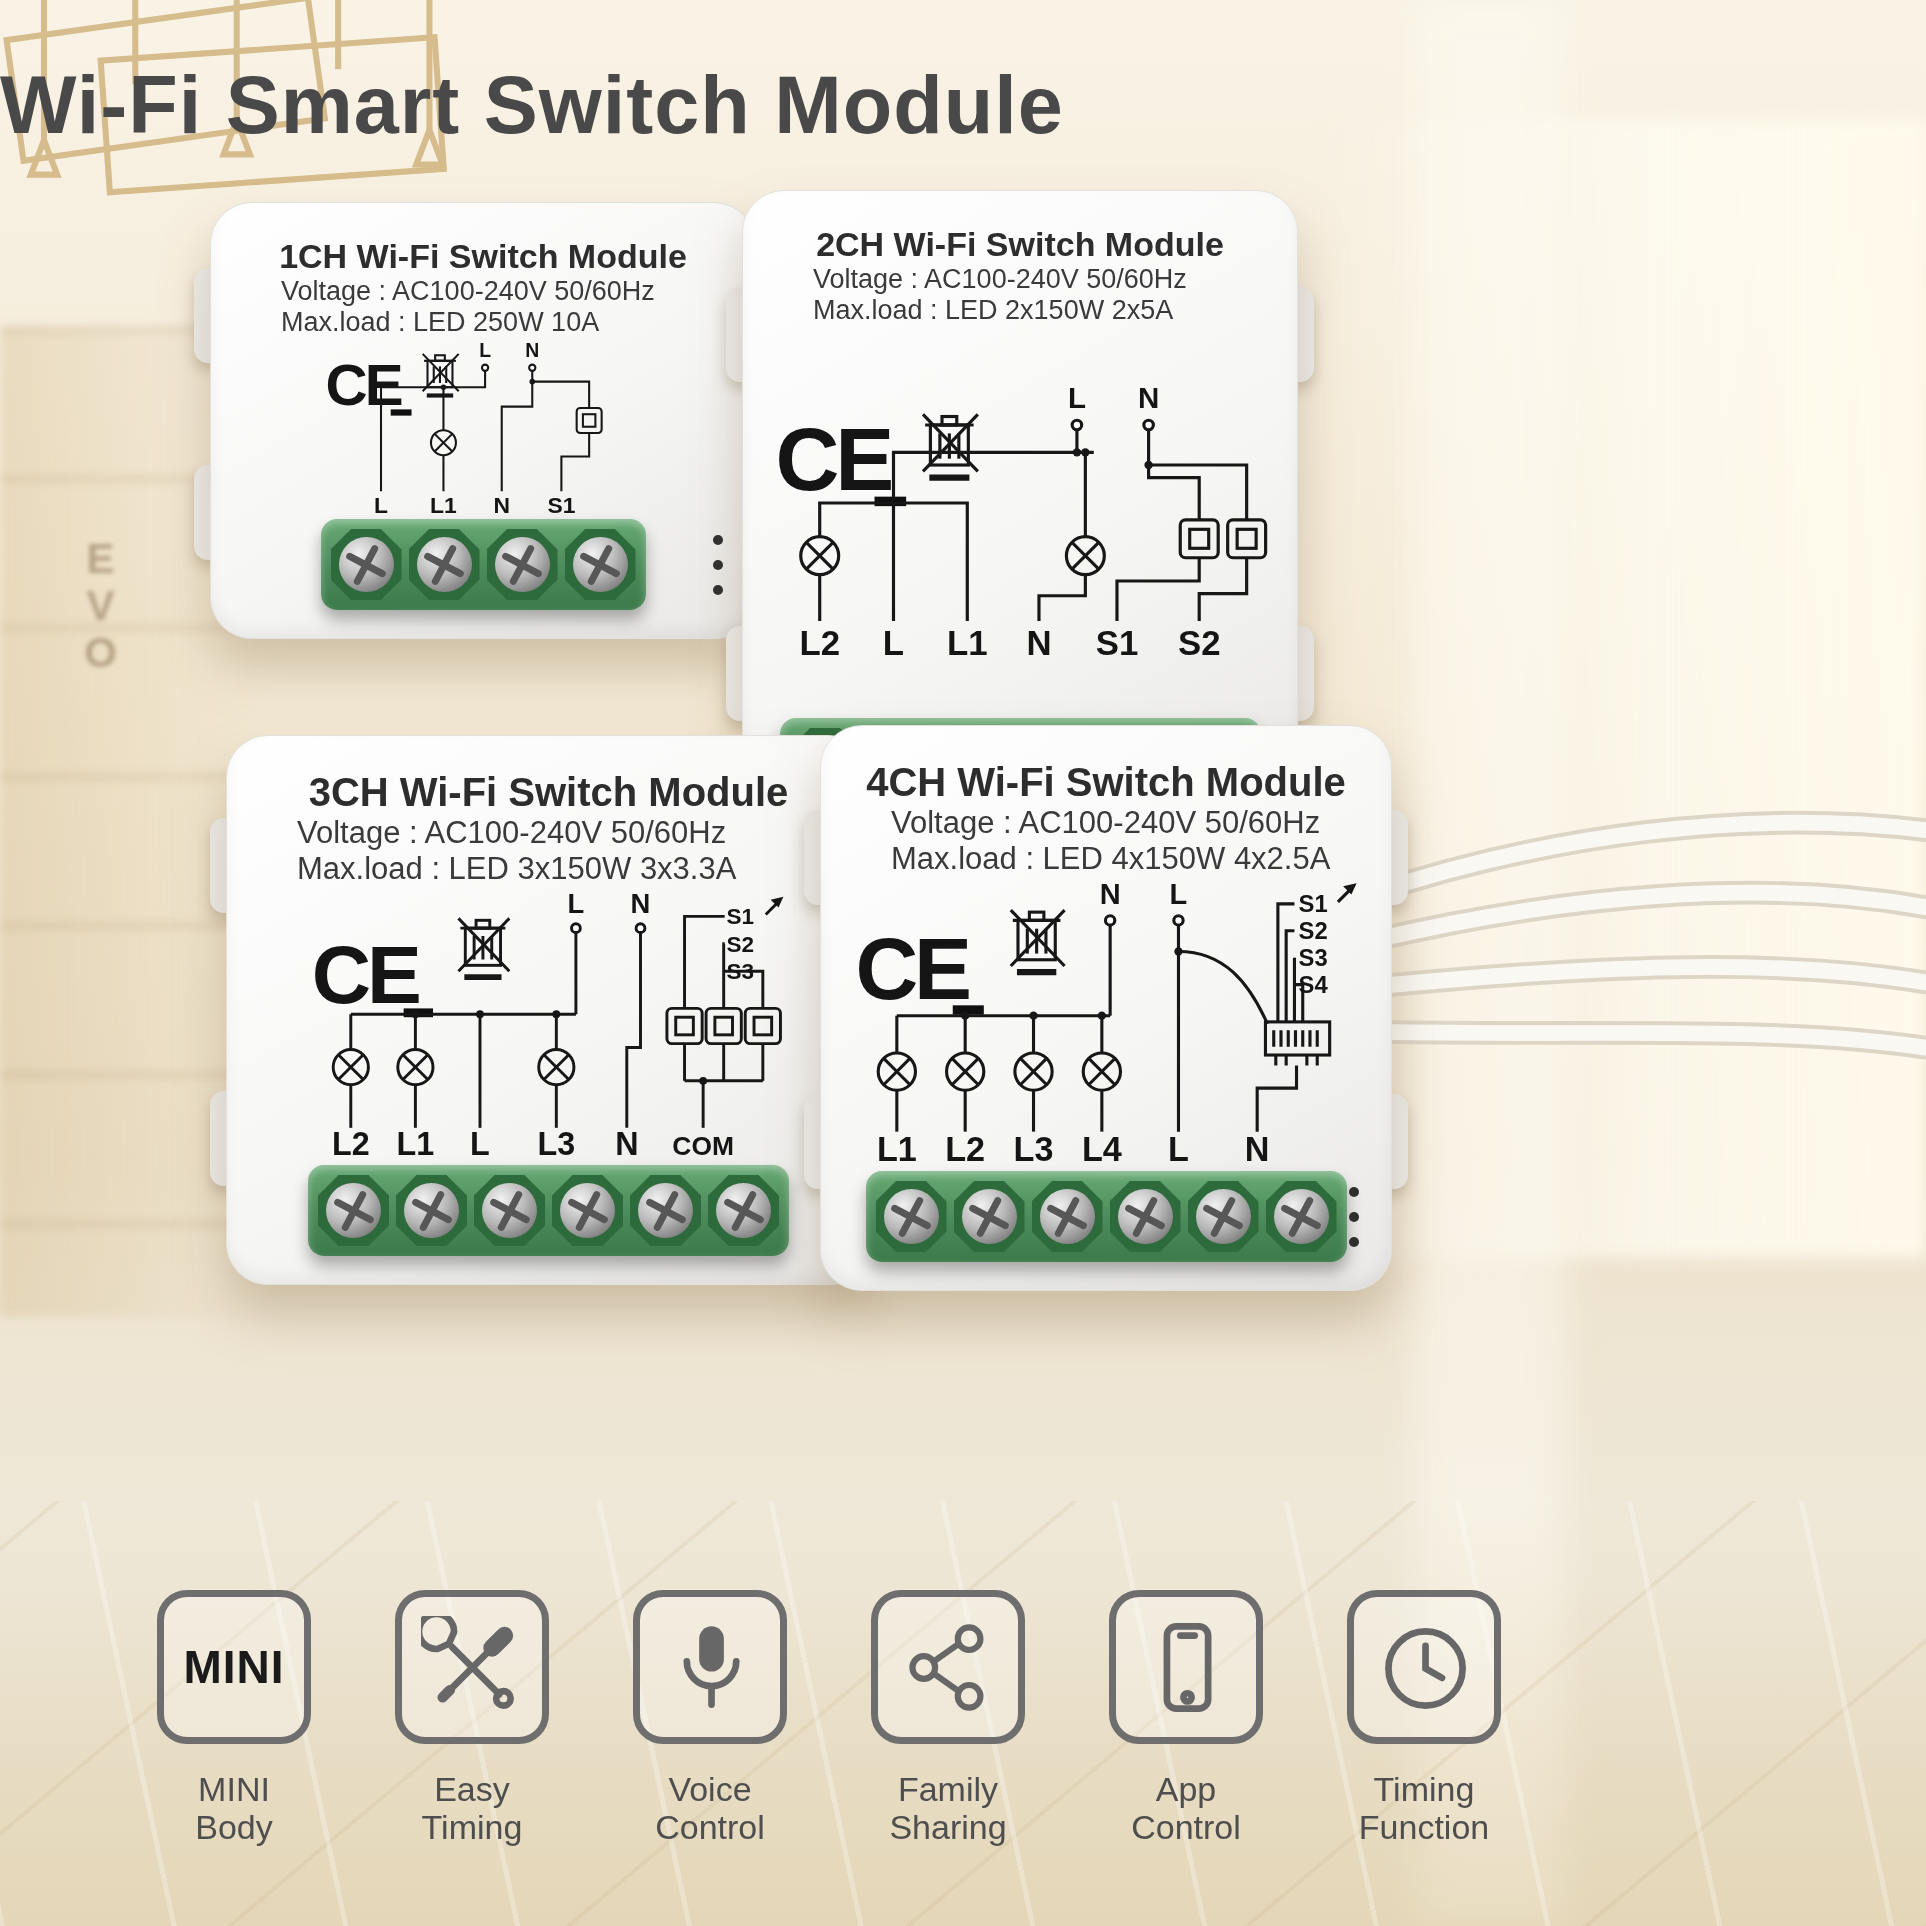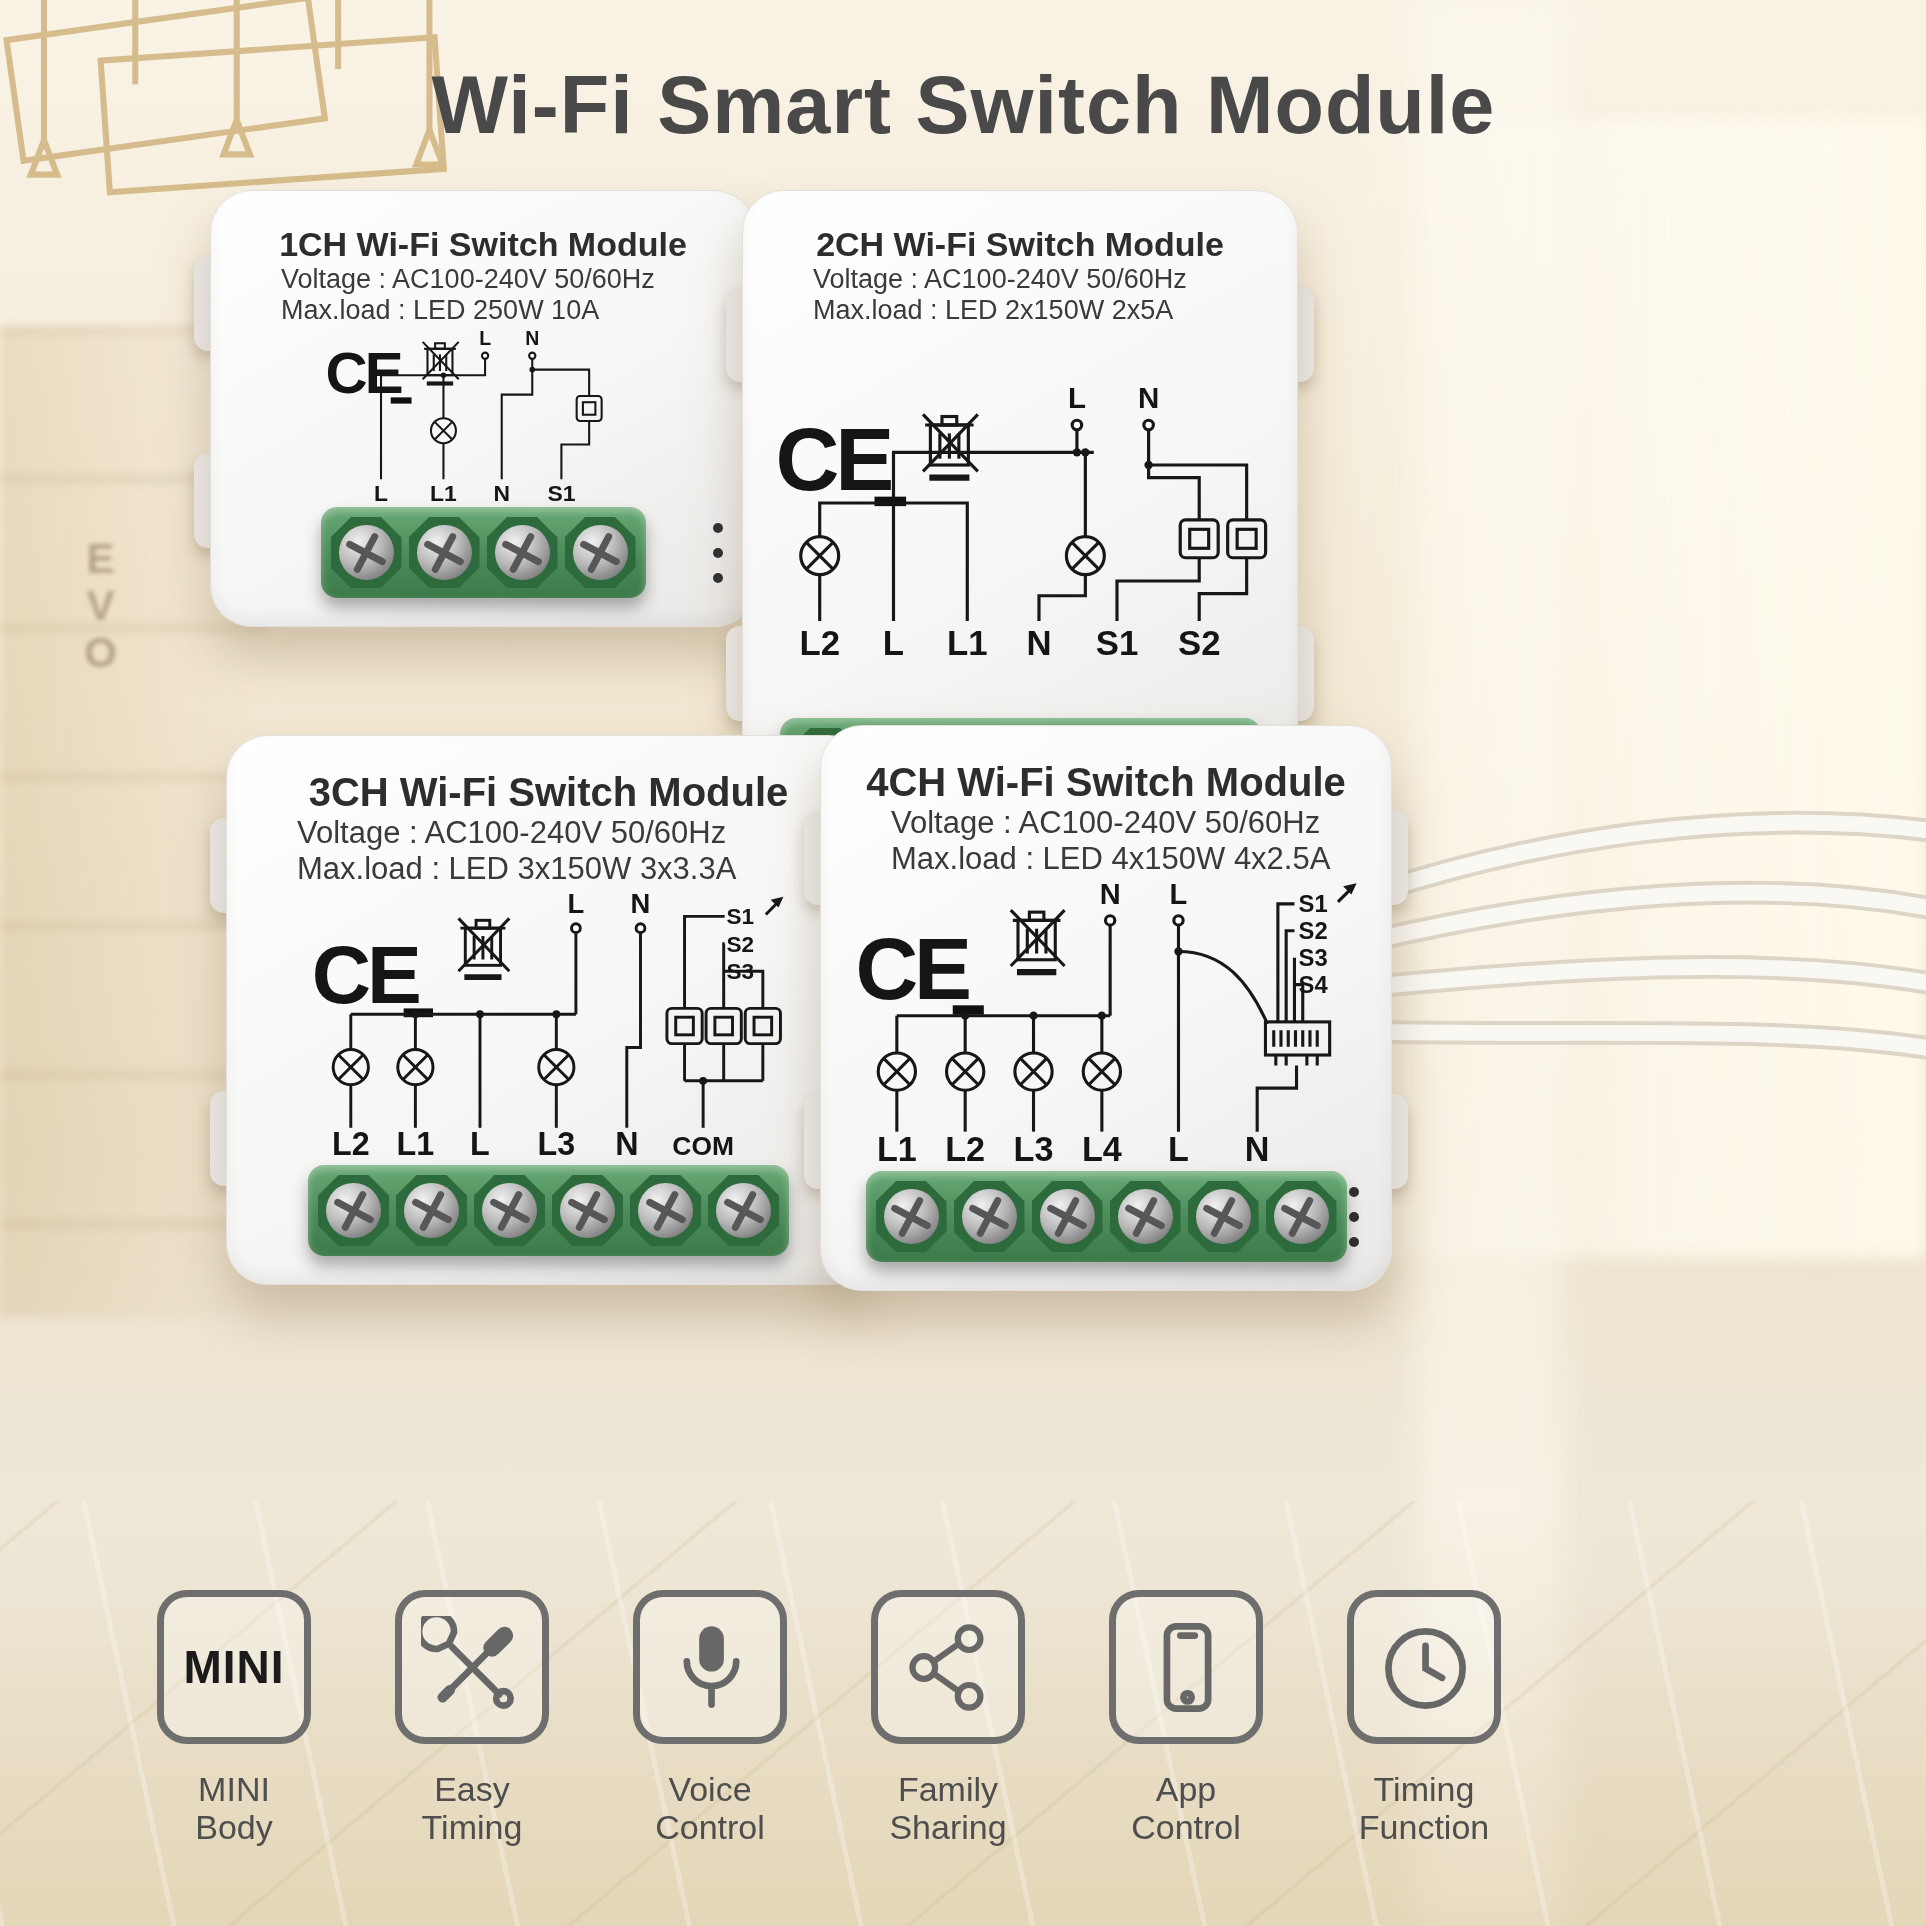--- a/index.html
+++ b/index.html
@@ -20,27 +20,27 @@
     filter:blur(5px)}
   .bg-floor{left:0;bottom:0;width:100%;height:426px;
     background:repeating-linear-gradient(78deg,rgba(255,255,255,.28) 0 5px,rgba(0,0,0,0) 5px 168px),
     repeating-linear-gradient(-40deg,rgba(190,165,120,.15) 0 4px,rgba(0,0,0,0) 4px 218px),
     linear-gradient(180deg,rgba(233,220,190,0),rgba(224,207,170,.55))}
   .chandelier{position:absolute;left:-20px;top:-12px;width:554px;height:426px;z-index:0;opacity:.85}
   .shelf-text{position:absolute;left:79px;top:535px;z-index:0;
     writing-mode:vertical-rl;text-orientation:upright;
     font-size:42px;font-weight:bold;color:rgba(130,105,75,.5);filter:blur(2px);line-height:1}
 
-  .page-title{position:absolute;z-index:3;top:59px;left:0;width:100%;text-align:center;
+  .page-title{position:absolute;z-index:3;top:59px;left:0;width:100%;
     font-size:81px;font-weight:800;color:#494949;letter-spacing:1px}
 
   .loose-wires{position:absolute;left:851px;top:747px;width:1075px;height:554px;z-index:1}
 
   .module{position:absolute;z-index:2}
-  .m1{left:210px;top:190px;width:546px;height:437px}
+  .m1{left:210px;top:202px;width:546px;height:437px}
   .m2{left:742px;top:190px;width:556px;height:648px}
   .m3{left:226px;top:735px;width:645px;height:550px}
   .m4{left:820px;top:725px;width:572px;height:566px}
   .ear{position:absolute;width:32px;height:95px;background:#efeeec;border-radius:14px;
     box-shadow:0 8px 14px rgba(120,100,70,.3)}
   .ear.l{left:-16px}.ear.r{right:-16px}
   .ear.t{top:15%}.ear.b{bottom:18%}
   .module-body{position:relative;width:100%;height:100%;z-index:1;
     background:linear-gradient(150deg,#ffffff 0%,#f6f6f5 55%,#e9e8e6 100%);
     border:1px solid #e2e0dc;border-radius:42px;

